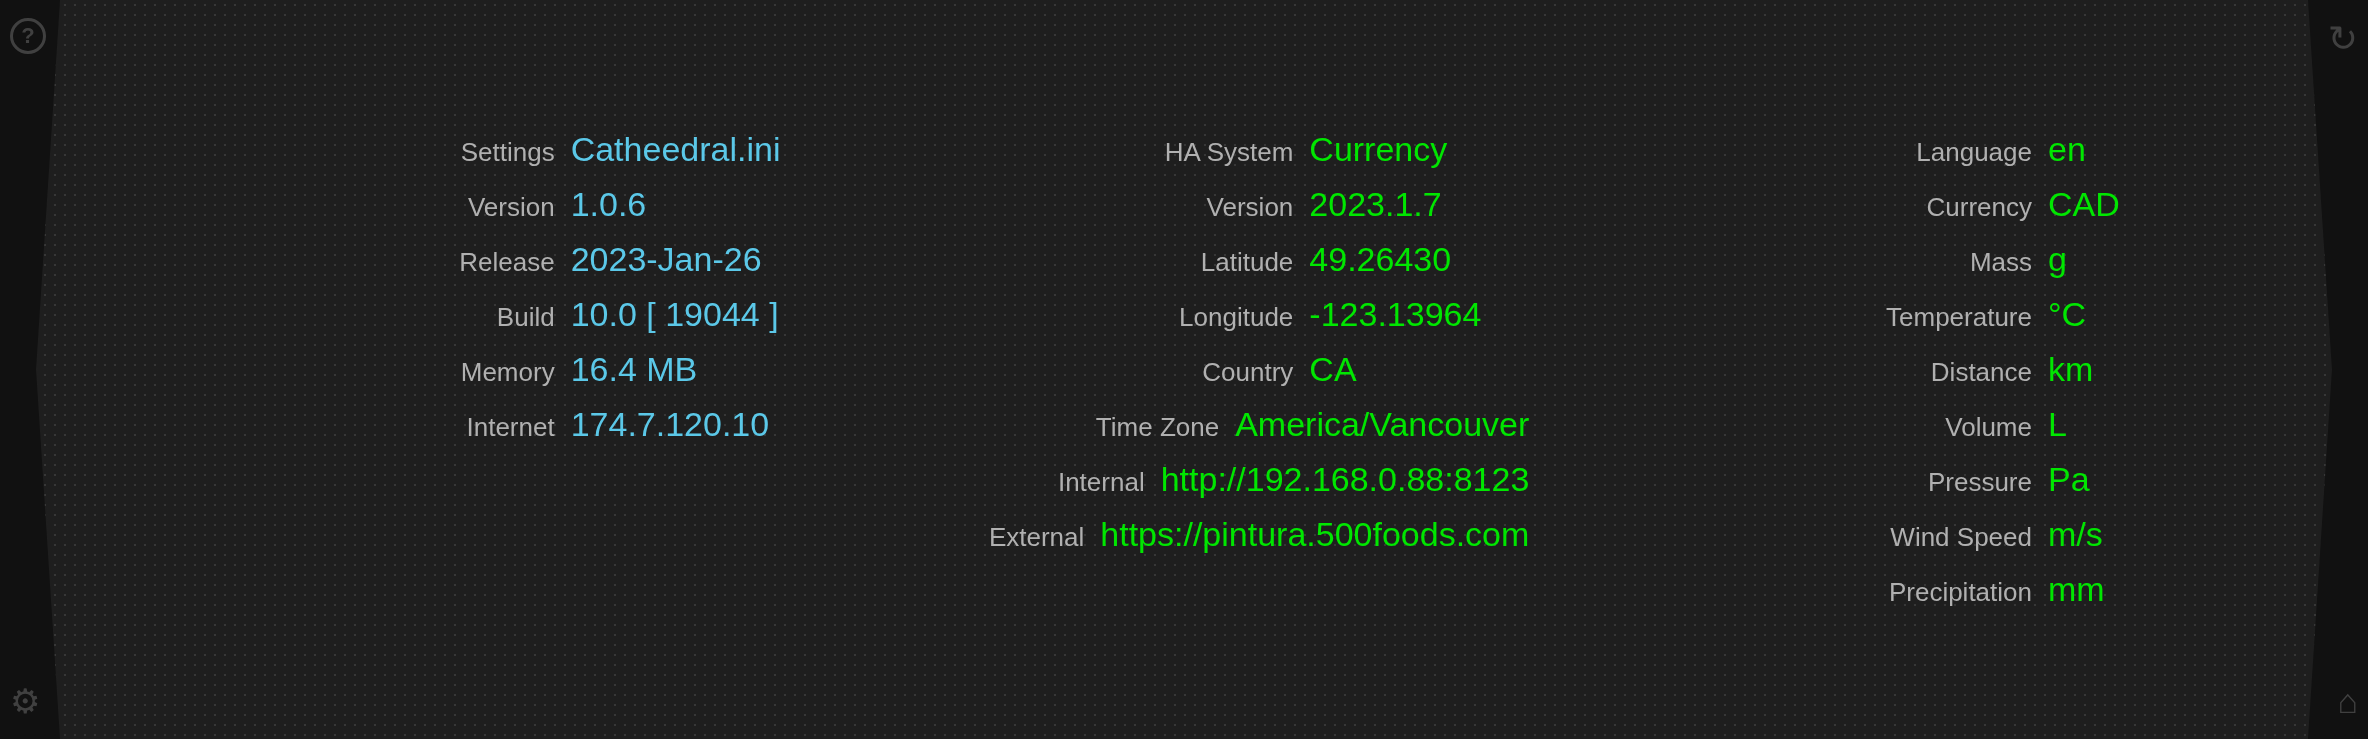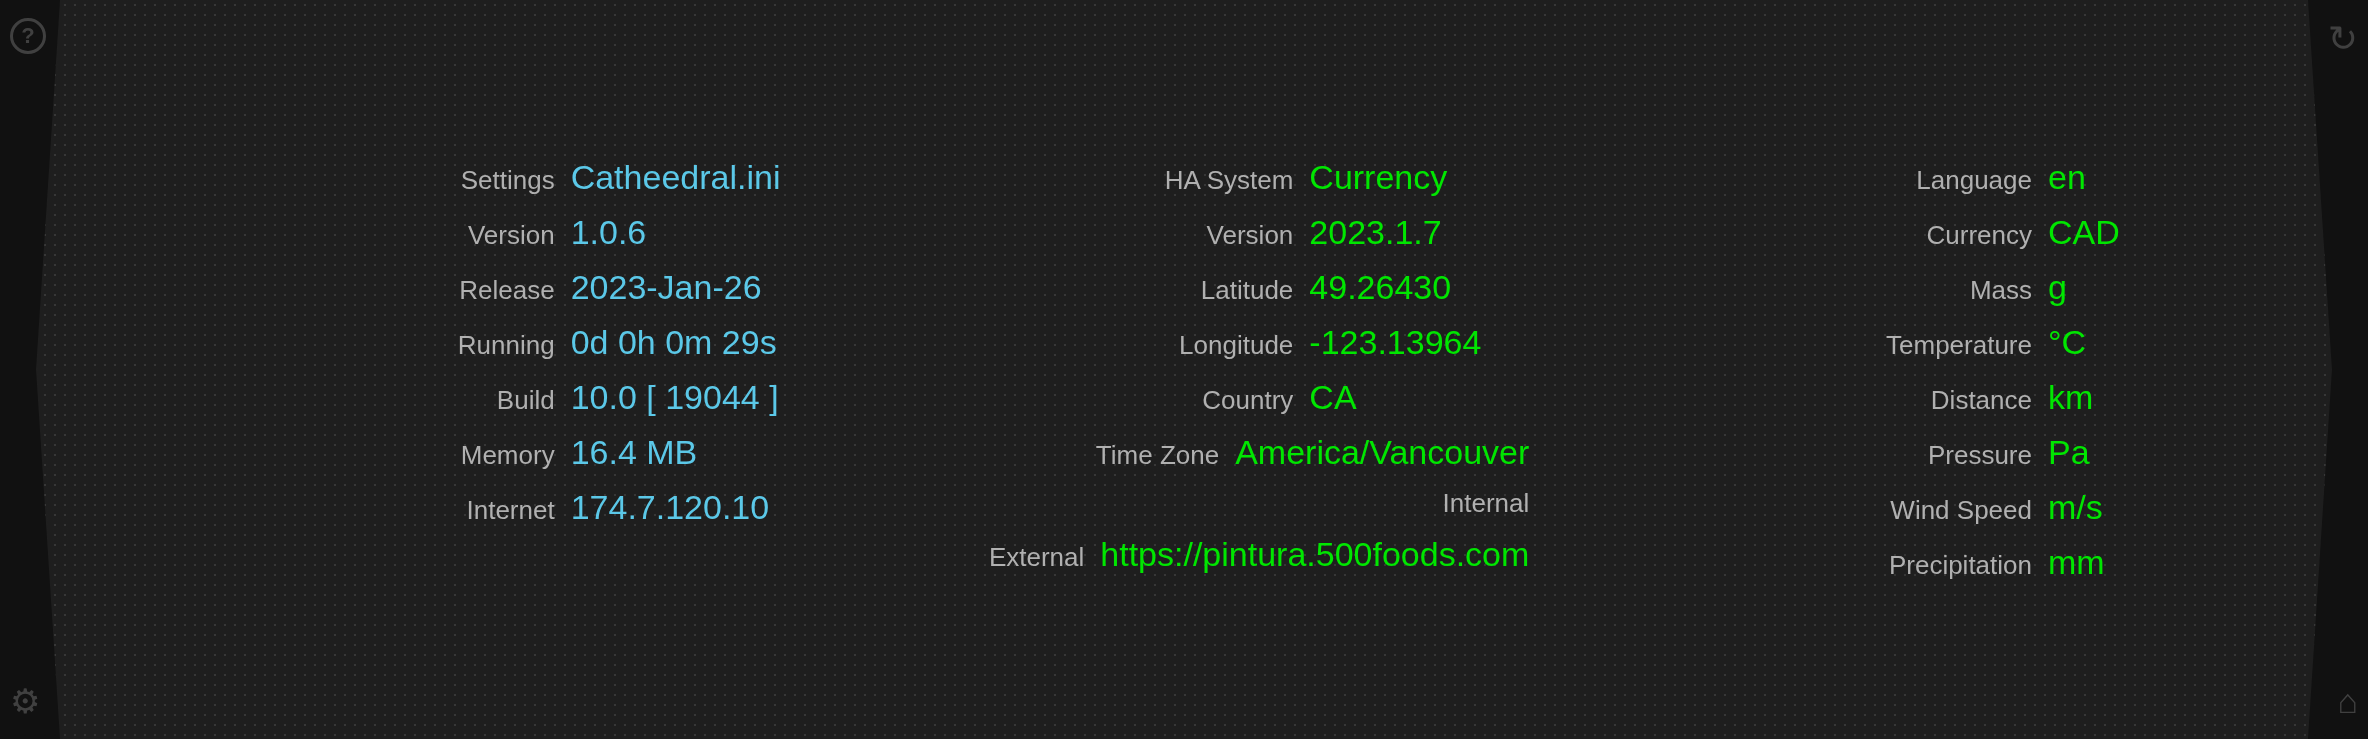--- a/index.html
+++ b/index.html
@@ -189,24 +189,20 @@
         </div>
         <div class="info-row">
           <span class="info-label">Version</span>
           <span class="info-value cyan">1.0.6</span>
         </div>
         <div class="info-row">
           <span class="info-label">Release</span>
           <span class="info-value cyan">2023-Jan-26</span>
         </div>
         <div class="info-row">
-          <span class="info-label">Running</span>
-          <span class="info-value cyan">0d 0h 0m 29s</span>
-        </div>
-        <div class="info-row">
           <span class="info-label">Build</span>
           <span class="info-value cyan">10.0 [ 19044 ]</span>
         </div>
         <div class="info-row">
           <span class="info-label">Memory</span>
           <span class="info-value cyan">16.4 MB</span>
         </div>
         <div class="info-row">
           <span class="info-label">Internet</span>
           <span class="info-value cyan">174.7.120.10</span>
@@ -232,20 +228,21 @@
         <div class="info-row">
           <span class="info-label">Country</span>
           <span class="info-value green">CA</span>
         </div>
         <div class="info-row">
           <span class="info-label">Time Zone</span>
           <span class="info-value green">America/Vancouver</span>
         </div>
         <div class="info-row">
           <span class="info-label">Internal</span>
+          <span class="info-value green">http://192.168.0.88:8123</span>
         </div>
         <div class="info-row">
           <span class="info-label">External</span>
           <span class="info-value green">https://pintura.500foods.com</span>
         </div>
       </div>
       <div class="info-column">
         <div class="info-row">
           <span class="info-label">Language</span>
           <span class="info-value green">en</span>
@@ -260,20 +257,24 @@
         </div>
         <div class="info-row">
           <span class="info-label">Temperature</span>
           <span class="info-value green">°C</span>
         </div>
         <div class="info-row">
           <span class="info-label">Distance</span>
           <span class="info-value green">km</span>
         </div>
         <div class="info-row">
+          <span class="info-label">Volume</span>
+          <span class="info-value green">L</span>
+        </div>
+        <div class="info-row">
           <span class="info-label">Pressure</span>
           <span class="info-value green">Pa</span>
         </div>
         <div class="info-row">
           <span class="info-label">Wind Speed</span>
           <span class="info-value green">m/s</span>
         </div>
         <div class="info-row">
           <span class="info-label">Precipitation</span>
           <span class="info-value green">mm</span>

